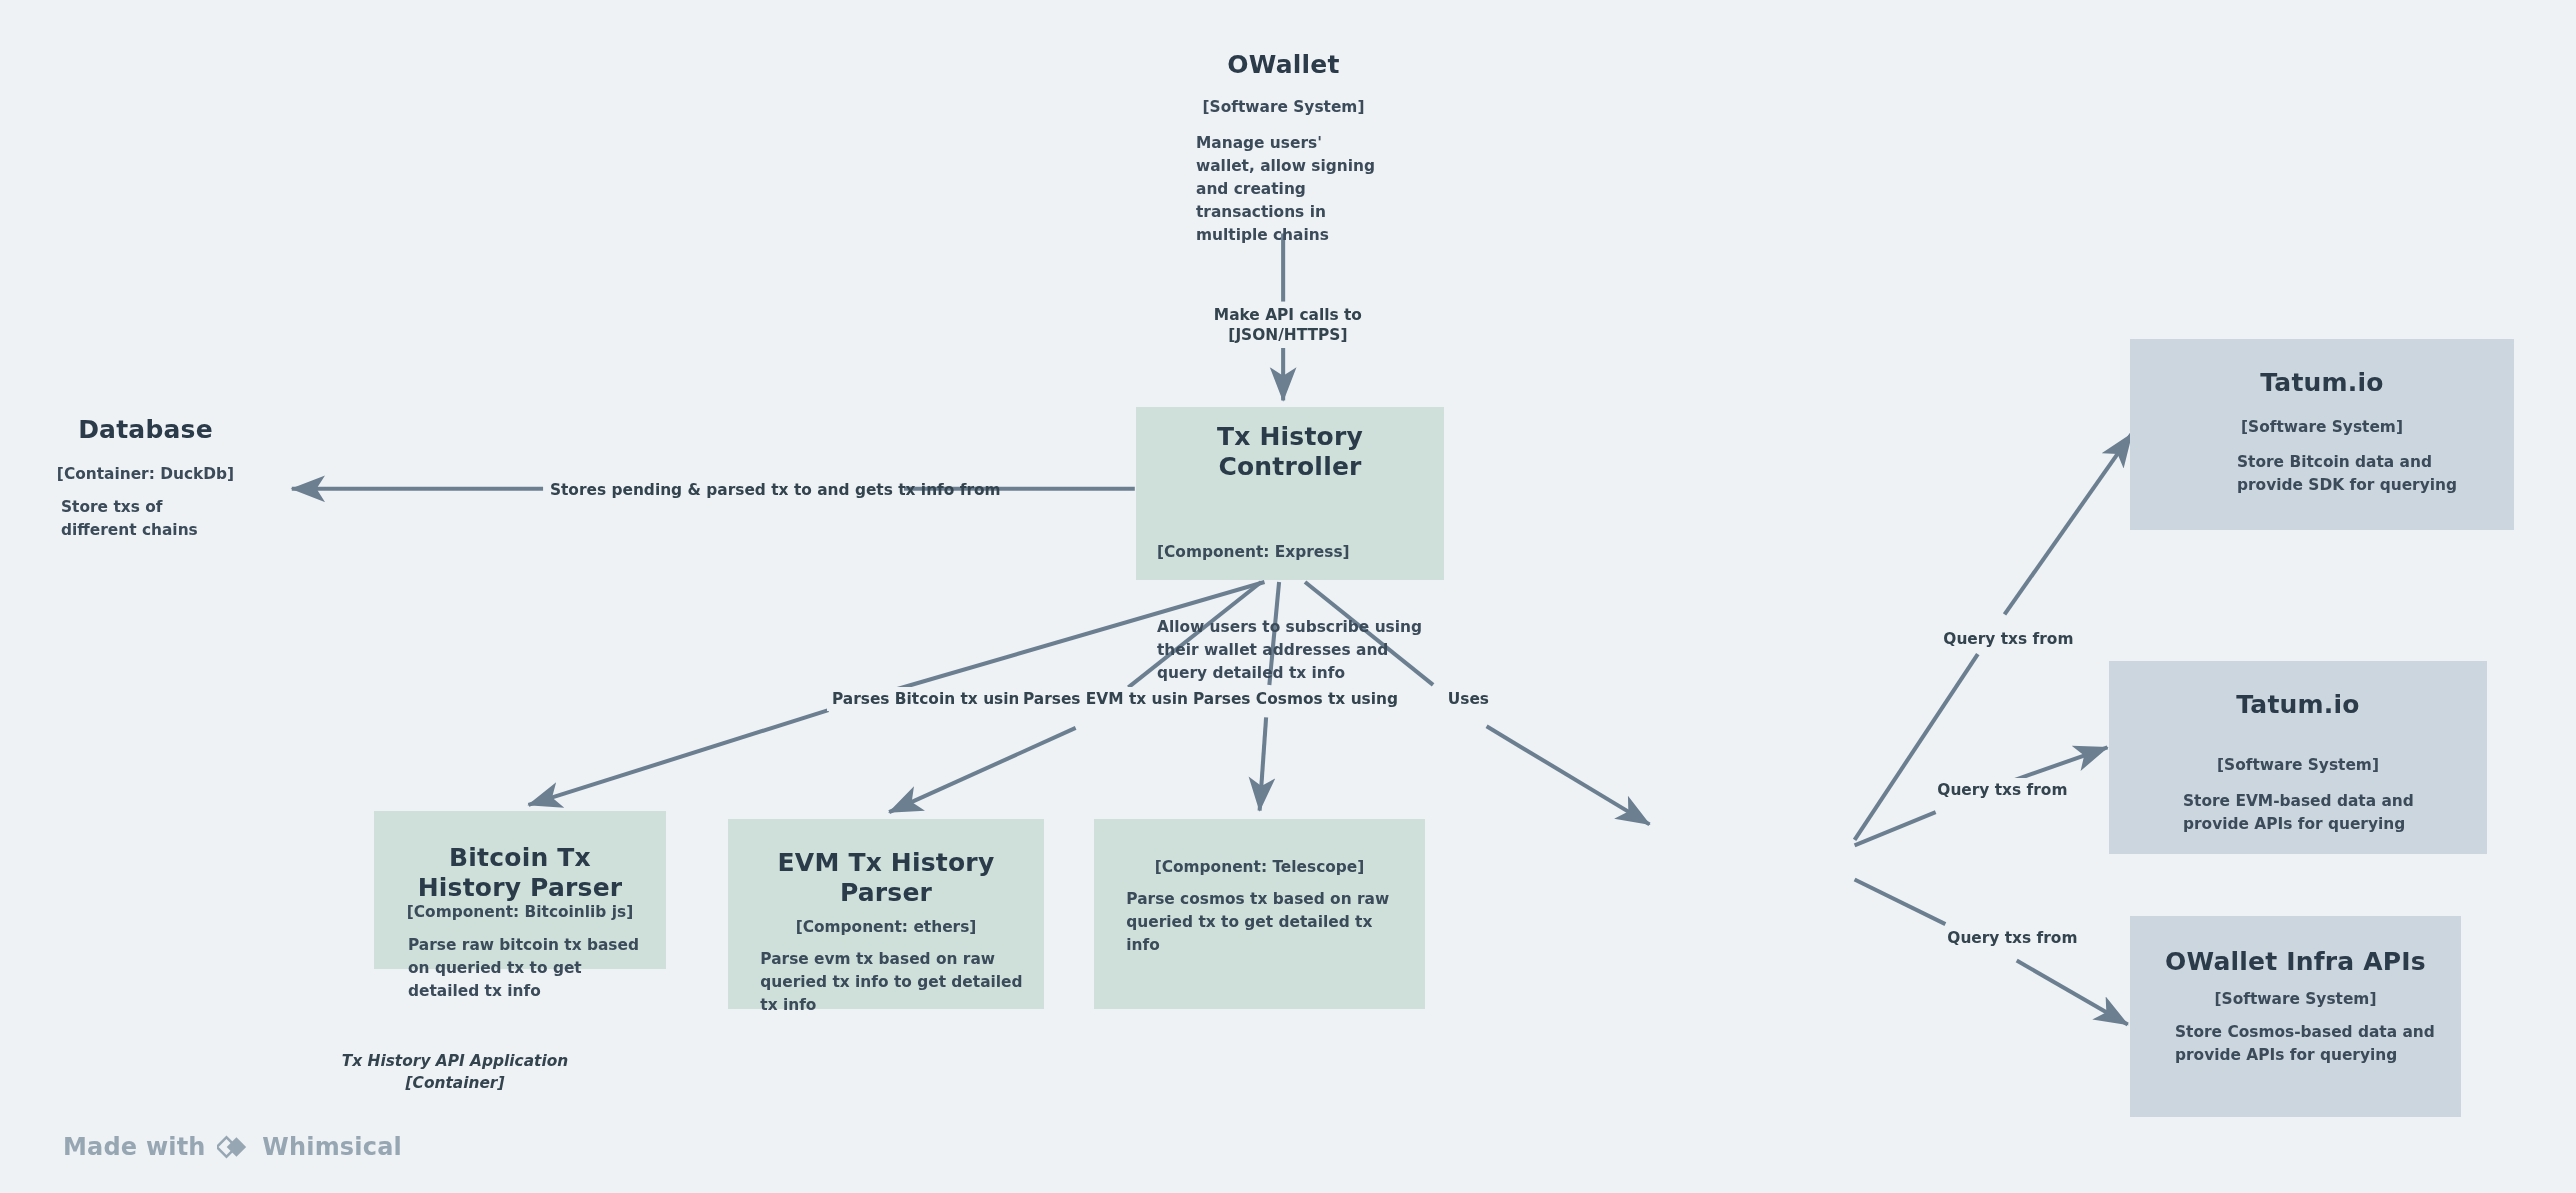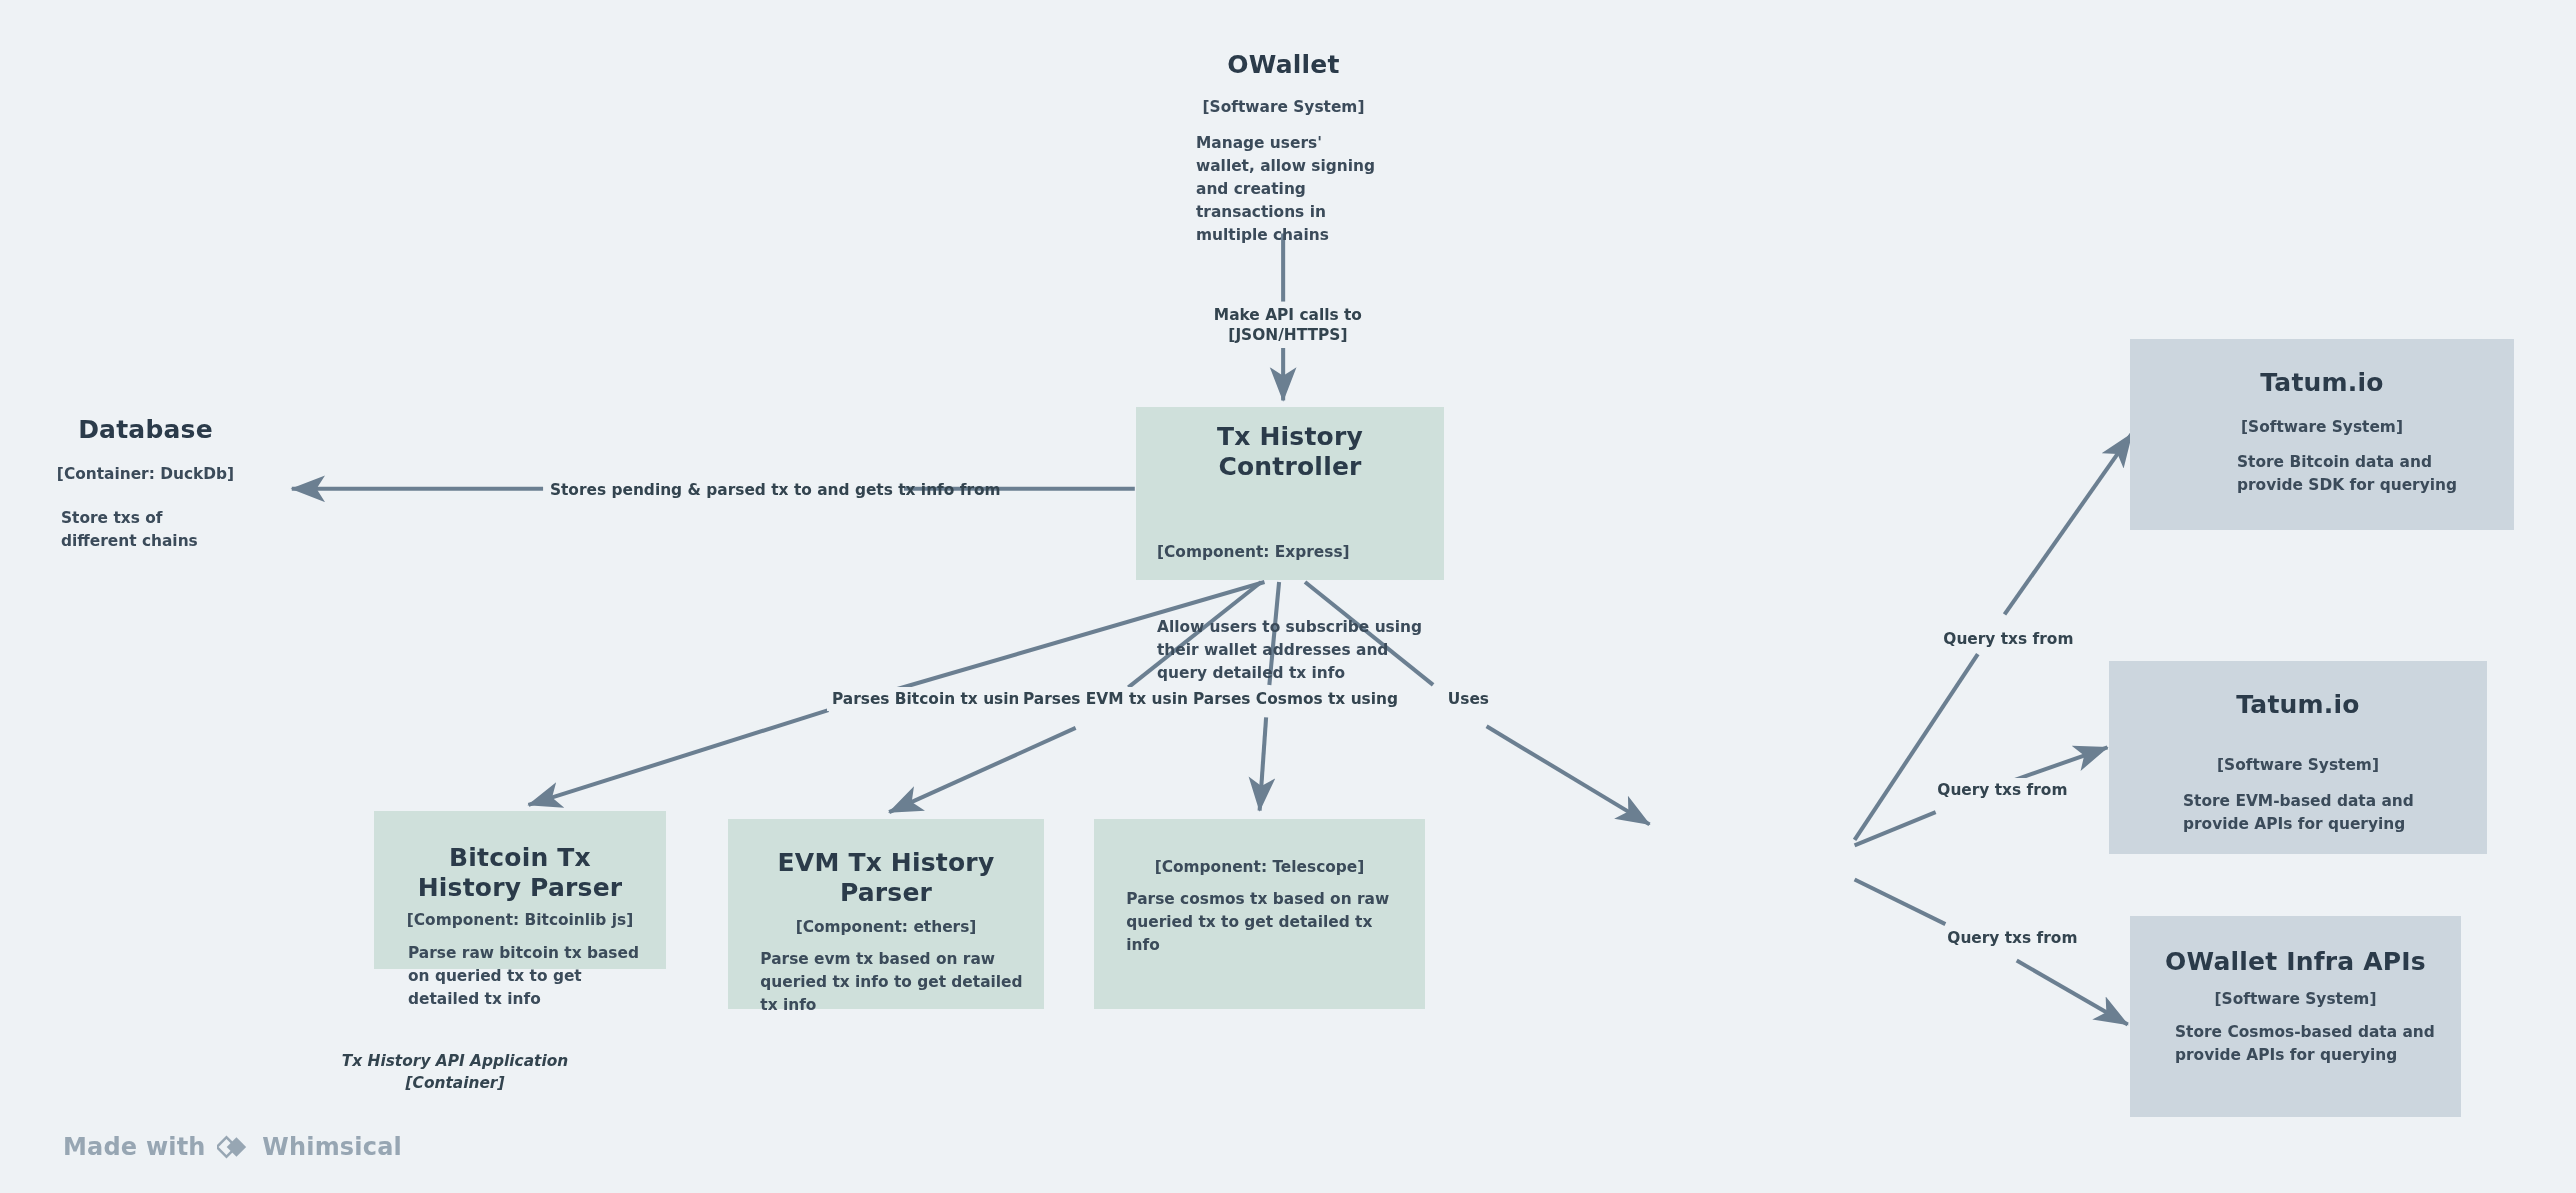--- a/index.html
+++ b/index.html
@@ -155,32 +155,32 @@
 
   <div class="node plain" style="left:1154px; top:50px; width:259px;">
     <div class="title">OWallet</div>
     <div class="tech" style="margin-top:18px;">[Software System]</div>
     <div class="desc" style="margin-top:14.6px; width:188px; margin-left:42px;">Manage users' wallet, allow signing and creating transactions in multiple chains</div>
   </div>
 
   <div class="node plain" style="left:16px; top:415px; width:259px;">
     <div class="title">Database</div>
     <div class="tech" style="margin-top:19.5px;">[Container: DuckDb]</div>
-    <div class="desc" style="margin-top:23px; width:154px; margin-left:45px;">Store txs of different chains</div>
+    <div class="desc" style="margin-top:12px; width:154px; margin-left:45px;">Store txs of different chains</div>
   </div>
 
   <div class="node comp" style="left:1136px; top:407px; width:308px; height:173px; padding:14.6px 21px 0 21px;gap:43px;">
     <div class="title">Tx History Controller</div>
     <div class="tech" style="margin-top:18px; text-align:left;">[Component: Express]</div>
     <div class="desc" style="margin-top:11.3px;">Allow users to subscribe using their wallet addresses and query detailed tx info</div>
   </div>
 
   <div class="node comp" style="left:374px; top:811px; width:292px; height:158px; padding:32px 21px 0 21px;">
     <div class="title">Bitcoin Tx History Parser</div>
-    <div class="tech" style="margin-top:8px;">[Component: Bitcoinlib js]</div>
+    <div class="tech" style="margin-top:0;">[Component: Bitcoinlib js]</div>
     <div class="desc" style="margin-top:11.3px; padding-left:13px;">Parse raw bitcoin tx based on queried tx to get detailed tx info</div>
   </div>
 
   <div class="node comp" style="left:728px; top:819px; width:316px; height:190px; padding:29px 21px 0 21px;">
     <div class="title">EVM Tx History Parser</div>
     <div class="tech" style="margin-top:9.7px;">[Component: ethers]</div>
     <div class="desc" style="margin-top:11.3px; padding-left:11.3px;">Parse evm tx based on raw queried tx info to get detailed tx info</div>
   </div>
 
   <div class="node comp" style="left:1094px; top:819px; width:331px; height:190px; padding:29px 21px 0 21px;">

